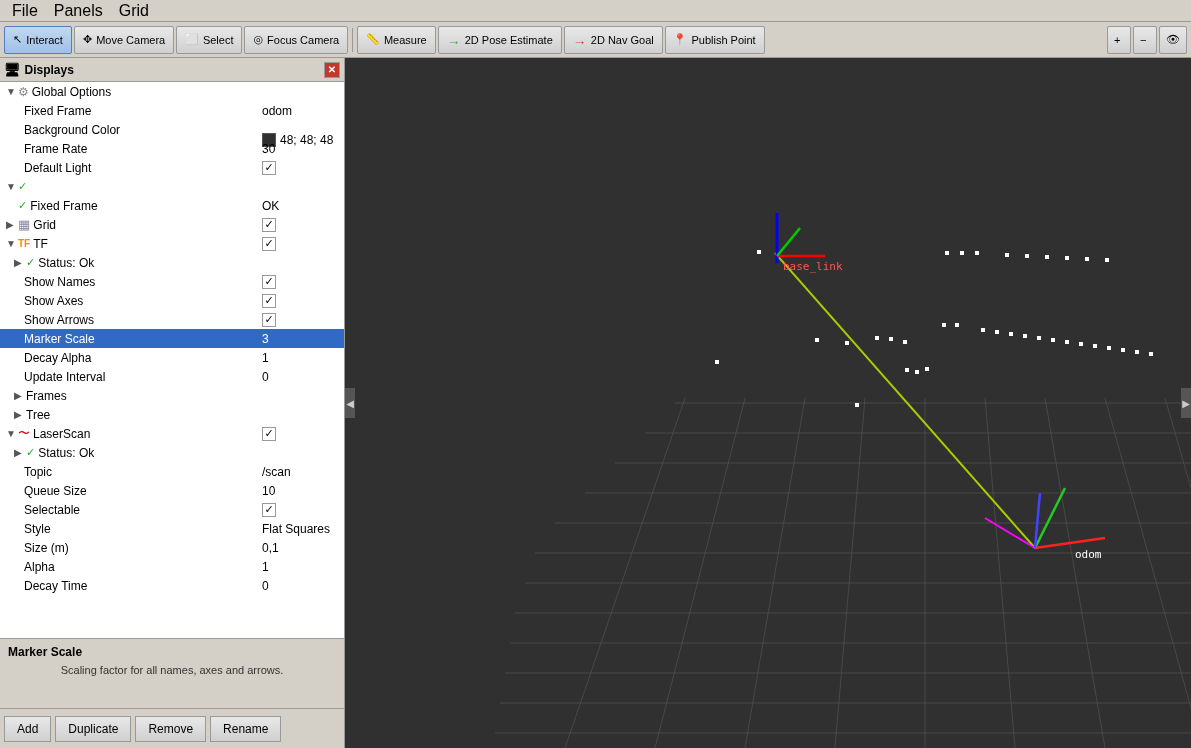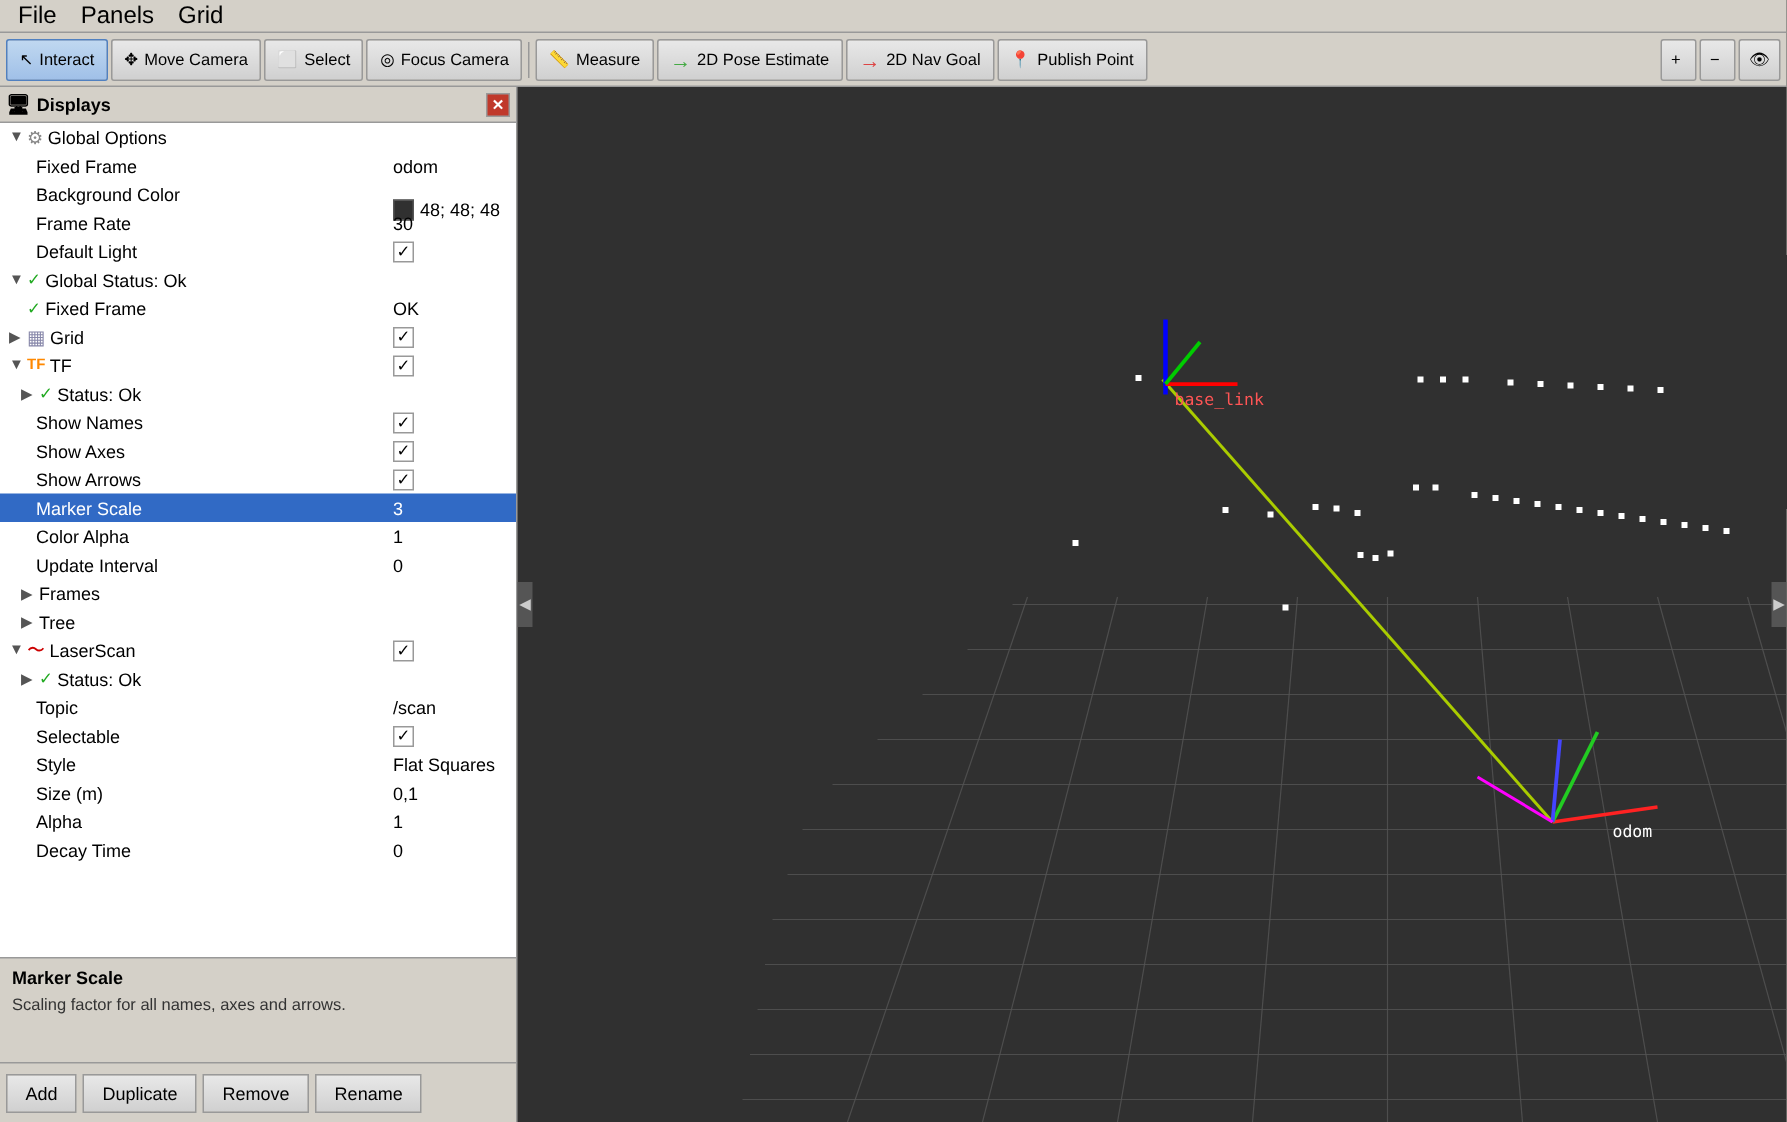--- a/index.html
+++ b/index.html
@@ -40,21 +40,21 @@
     .row-value { font-size: 12px; color: #000; min-width: 80px; }
     .expand-arrow { width: 12px; font-size: 10px; color: #555; }
     .checkbox { width: 14px; height: 14px; border: 1px solid #999; background: white; display: inline-flex; align-items: center; justify-content: center; font-size: 10px; }
     .checkbox.checked { background: white; }
     .checkmark { color: #000; font-size: 11px; }
     .color-swatch { width: 14px; height: 14px; display: inline-block; border: 1px solid #555; vertical-align: middle; }
 
     
     #info-panel { border-top: 1px solid #999; padding: 6px 8px; background: #d4d0c8; min-height: 70px; }
     #info-title { font-weight: bold; font-size: 12px; margin-bottom: 4px; }
-    #info-desc { font-size: 11px; color: #333; line-height: 1.4; }
+    #info-desc { font-size: 11px; color: #333; line-height: 1.4; text-align: center; }
 
     
     #bottom-buttons { border-top: 1px solid #999; padding: 4px; display: flex; gap: 4px; background: #d4d0c8; height: 40px; align-items: center; }
     .bottom-btn {
       padding: 3px 12px; border: 1px solid #999;
       background: linear-gradient(to bottom, #e8e8e8, #d0d0d0);
       cursor: pointer; font-size: 12px; height: 26px;
     }
 
     
@@ -167,21 +167,20 @@
           <span class="checkbox checked">
               <span class="checkmark">✓</span>
             </span>
         </span>
       </div>
 
       <div class="tree-row">
         <span class="tree-indent" style="width:4px"></span>
         <span class="expand-arrow">▼</span>
         <span style="color:#2a2; margin-right:3px; font-size:11px;">✓</span>
-        <span class="row-label">Global Status: Ok</span>
       </div>
 
       <div class="tree-row">
         <span class="tree-indent" style="width:16px"></span>
         <span style="color:#2a2; margin-right:3px; font-size:11px;">✓</span>
         <span class="row-label">Fixed Frame</span>
         <span class="row-value">OK</span>
       </div>
 
       <div class="tree-row">
@@ -246,21 +245,21 @@
       </div>
 
       <div class="tree-row selected">
         <span class="tree-indent" style="width:22px"></span>
         <span class="row-label">Marker Scale</span>
         <span class="row-value">3</span>
       </div>
 
       <div class="tree-row">
         <span class="tree-indent" style="width:22px"></span>
-        <span class="row-label">Color Alpha</span>
+        <span class="row-label">Decay Alpha</span>
         <span class="row-value">1</span>
       </div>
 
       <div class="tree-row">
         <span class="tree-indent" style="width:22px"></span>
         <span class="row-label">Update Interval</span>
         <span class="row-value">0</span>
       </div>
 
 
@@ -295,20 +294,25 @@
         <span class="row-label">Status: Ok</span>
       </div>
 
       <div class="tree-row">
         <span class="tree-indent" style="width:22px"></span>
         <span class="row-label">Topic</span>
         <span class="row-value">/scan</span>
       </div>
 
 
+      <div class="tree-row">
+        <span class="tree-indent" style="width:22px"></span>
+        <span class="row-label">Queue Size</span>
+        <span class="row-value">10</span>
+      </div>
 
       <div class="tree-row">
         <span class="tree-indent" style="width:22px"></span>
         <span class="row-label">Selectable</span>
         <span class="row-value">
           <span class="checkbox checked">
               <span class="checkmark">✓</span>
             </span>
         </span>
       </div>

